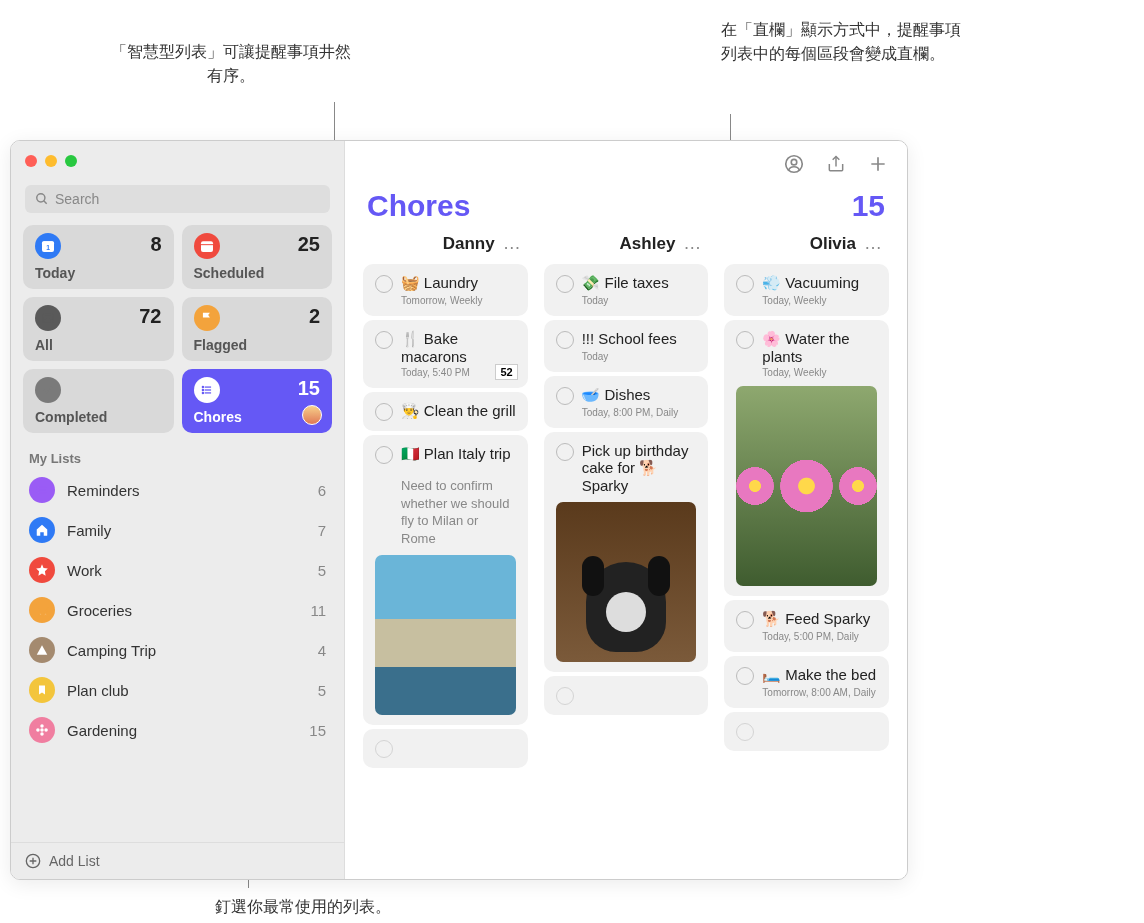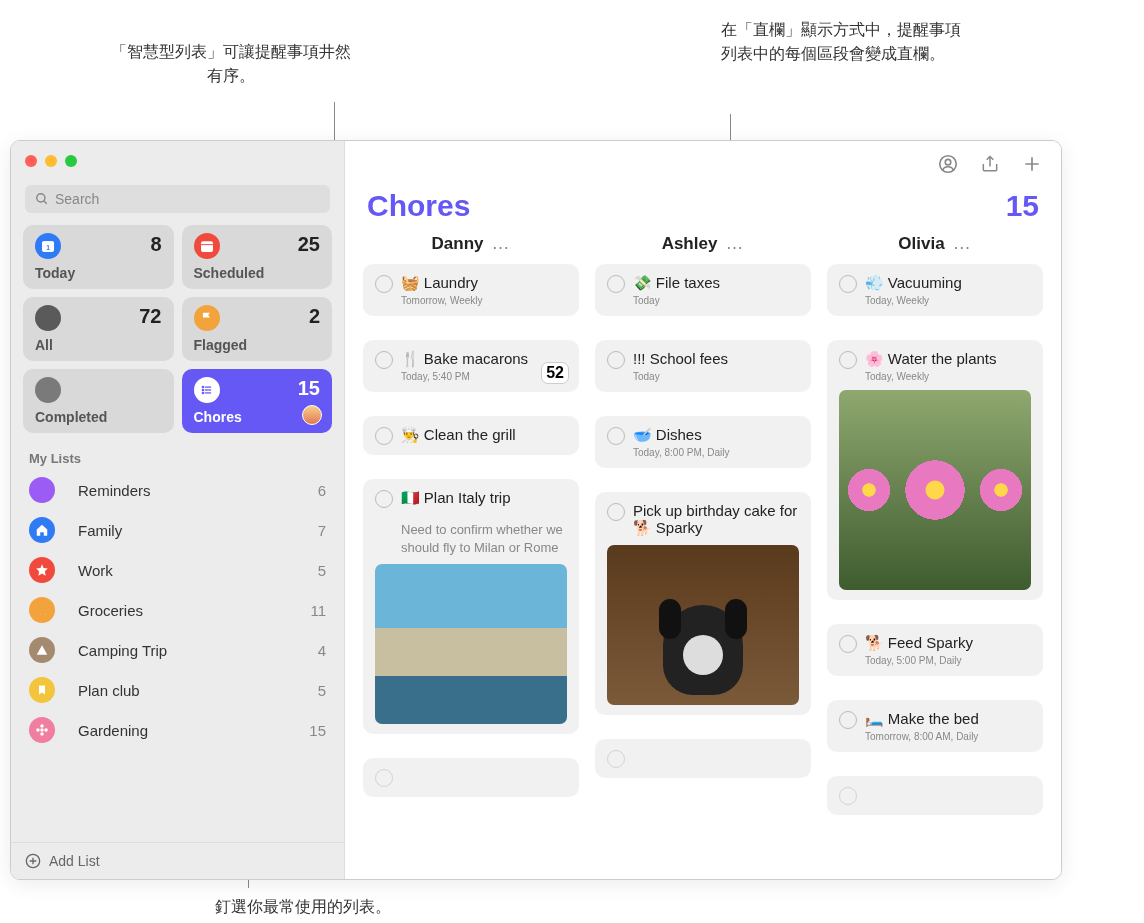--- a/index.html
+++ b/index.html
@@ -2,79 +2,79 @@
 <html><head>
 <meta charset="utf-8">
 <style>
 * { margin: 0; padding: 0; box-sizing: border-box; font-family: -apple-system, BlinkMacSystemFont, "Helvetica Neue", sans-serif; }
 body { background: #fff; width: 1144px; height: 923px; position: relative; }
 .annotation { position: absolute; font-size: 16px; color: #333; line-height: 1.5; }
 .annotation.top-left { top: 40px; left: 106px; width: 250px; text-align: center; }
 .annotation.top-right { top: 18px; left: 721px; width: 250px; text-align: left; }
 .annotation.bottom { top: 895px; left: 215px; }
 .callout-line { position: absolute; background: #888; }
-.window { position: absolute; top: 140px; left: 10px; width: 1052px; height: 740px; border: 1px solid #ccc; border-radius: 10px; overflow: hidden; display: flex; background: #fff; box-shadow: 0 4px 20px rgba(0,0,0,0.08); }
+.window { position: absolute; top: 140px; left: 10px; width: 898px; height: 740px; border: 1px solid #ccc; border-radius: 10px; overflow: hidden; display: flex; background: #fff; box-shadow: 0 4px 20px rgba(0,0,0,0.08); }
 .sidebar { width: 334px; background: #ececec; display: flex; flex-direction: column; border-right: 1px solid #ddd; }
 .traffic-lights { display: flex; gap: 8px; padding: 14px; }
 .light { width: 12px; height: 12px; border-radius: 50%; }
 .light.red { background: #ff5f57; }
 .light.yellow { background: #febc2e; }
 .light.green { background: #28c840; }
 .search-box { margin: 4px 14px 12px; background: #dedede; border-radius: 6px; padding: 6px 10px; display: flex; align-items: center; gap: 6px; }
 .search-box .ico { color: #888; font-size: 14px; }
 .search-box .ph { color: #888; font-size: 14px; }
 .smart-grid { display: grid; grid-template-columns: 1fr 1fr; gap: 8px; padding: 0 12px 10px; }
 .smart-card { background: #d9d9d9; border-radius: 10px; padding: 8px 12px 8px; position: relative; min-height: 62px; }
 .smart-card.active { background: #6558f5; color: #fff; }
 .smart-card .icon-badge { width: 26px; height: 26px; border-radius: 50%; display: flex; align-items: center; justify-content: center; font-size: 14px; color: #fff; }
 .smart-card .count { position: absolute; top: 8px; right: 12px; font-size: 20px; font-weight: 700; color: #222; }
 .smart-card.active .count { color: #fff; }
 .smart-card .label { margin-top: 6px; font-size: 14px; font-weight: 600; color: #555; }
 .smart-card.active .label { color: #fff; }
 .avatar-sm { position: absolute; bottom: 8px; right: 10px; width: 20px; height: 20px; border-radius: 50%; background: linear-gradient(#f7d08a,#e07856); border: 1px solid #fff; }
 .section-title { padding: 8px 18px 4px; font-size: 13px; color: #777; font-weight: 600; }
 .list-items { flex: 1; overflow: hidden; }
-.list-item { display: flex; align-items: center; padding: 7px 18px; gap: 23px; }
+.list-item { display: flex; align-items: center; padding: 7px 18px; gap: 12px; }
 .list-item .li-icon { width: 26px; height: 26px; border-radius: 50%; display: flex; align-items: center; justify-content: center; color: #fff; font-size: 13px; }
 .list-item .li-label { flex: 1; font-size: 15px; color: #333; }
 .list-item .li-count { color: #888; font-size: 15px; }
 .add-list { padding: 10px 14px; color: #666; font-size: 14px; display: flex; align-items: center; gap: 8px; border-top: 1px solid #ddd; }
 .main { flex: 1; display: flex; flex-direction: column; background: #fff; }
 .toolbar { display: flex; justify-content: flex-end; gap: 20px; padding: 12px 18px 4px; }
 .toolbar .tb-icon { color: #888; width: 22px; height: 22px; display: flex; align-items: center; justify-content: center; }
 .list-header { padding: 10px 22px 6px; display: flex; justify-content: space-between; align-items: flex-start; }
 .list-header h1 { color: #6558f5; font-size: 30px; font-weight: 700; }
 .list-header .big-count { color: #6558f5; font-size: 30px; font-weight: 700; }
 .completed-row { padding: 0 22px 10px; display: flex; justify-content: space-between; align-items: center; color: #888; font-size: 14px; }
 .completed-row .clear { color: #6558f5; }
 .completed-row .show { color: #6558f5; }
 .columns { flex: 1; display: flex; gap: 16px; padding: 0 18px 10px; overflow: hidden; }
 .col { flex: 1; display: flex; flex-direction: column; min-width: 0; }
-.col-header { display: flex; justify-content: center; align-items: center; padding: 4px 6px 10px; gap: 8px; }
+.col-header { display: flex; justify-content: flex-end; align-items: center; padding: 4px 6px 10px; gap: 8px; }
 .col-header .name { font-size: 17px; font-weight: 700; color: #222; }
 .col-header .more { color: #888; font-size: 18px; letter-spacing: 1px; }
-.cards { display: flex; flex-direction: column; gap: 24px; }
+.cards { display: flex; flex-direction: column; gap: 4px; }
 .card { background: #f1f1f1; border-radius: 10px; padding: 10px 12px; }
 .card-top { display: flex; align-items: flex-start; gap: 8px; }
 .chk { width: 18px; height: 18px; border: 1.5px solid #bbb; border-radius: 50%; flex-shrink: 0; margin-top: 1px; }
 .task-title { font-size: 15px; color: #222; font-weight: 500; }
 .task-meta { font-size: 10px; color: #888; margin-top: 2px; margin-left: 26px; }
 .task-note { font-size: 13px; color: #888; margin-top: 13px; margin-left: 26px; line-height: 1.35; }
 .card.empty .chk { border-color: #d4d4d4; }
 .card-image { width: 100%; height: 160px; border-radius: 7px; margin-top: 8px; background: #ccc; }
 .italy-img { background: linear-gradient(#6ab5d8 40%, #c7bfa0 40% 70%, #3a6f8c 70%); position: relative; }
 .dog-img { background: linear-gradient(#5a3a1c, #7b5a3a); display: flex; align-items: flex-end; justify-content: center; }
 .dog-shape { width: 80px; height: 90px; background: #222; border-radius: 40px 40px 30px 30px; position: relative; margin-bottom: 10px; }
 .dog-shape::before, .dog-shape::after { content:""; position:absolute; width: 22px; height: 40px; background:#111; border-radius: 12px; top:-6px; }
 .dog-shape::before { left:-4px; }
 .dog-shape::after { right:-4px; }
 .dog-face { position:absolute; left:20px; top:30px; width:40px; height:40px; background:#ddd; border-radius:50%; }
 .flower-img { height: 200px; background: linear-gradient(#8ea86f, #3f5c2f); display:flex; align-items:center; justify-content:center; gap:6px; }
 .flower { width:50px; height:50px; background: radial-gradient(circle, #ffd84a 18%, #e878c0 20% 60%, transparent 60%); border-radius:50%; }
-.cal-badge { position: absolute; bottom: 8px; right: 10px; background: #fff; border: 1px solid #ccc; border-radius: 7px; padding: 1px 4px; font-size: 16px; font-weight: 600; }
+.cal-badge { position: absolute; bottom: 8px; right: 10px; background: #fff; border: 1px solid #ccc; border-radius: 0; padding: 1px 4px; font-size: 11px; font-weight: 600; }
 .card { position: relative; }
 svg { display: block; }
 </style>
 </head>
 <body>
 
 <div class="annotation top-left">「智慧型列表」可讓提醒事項井然有序。</div>
 <div class="annotation top-right">在「直欄」顯示方式中，提醒事項列表中的每個區段會變成直欄。</div>
 <div class="annotation bottom">釘選你最常使用的列表。</div>
 

